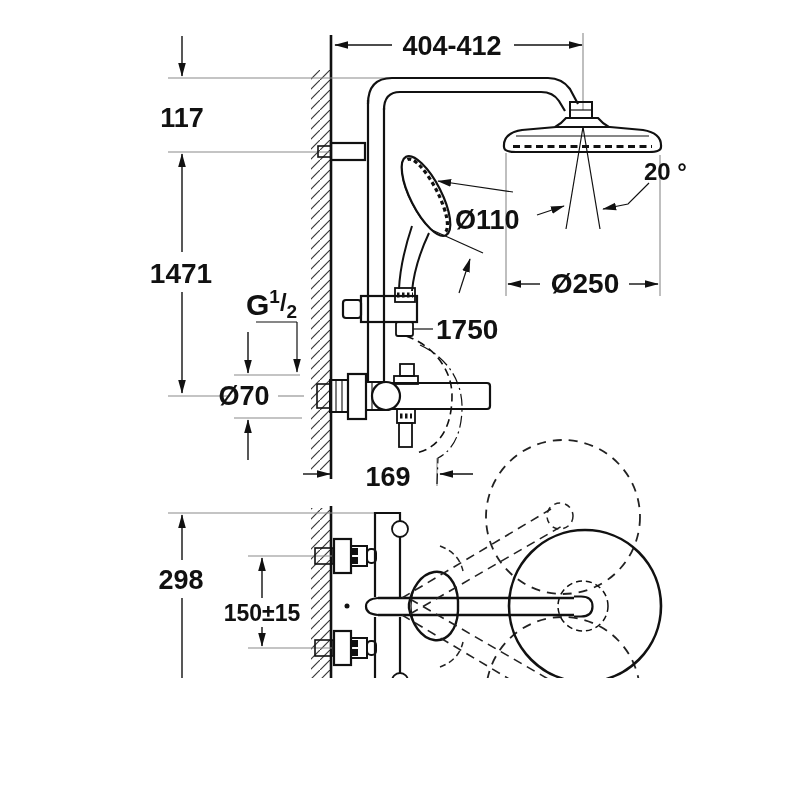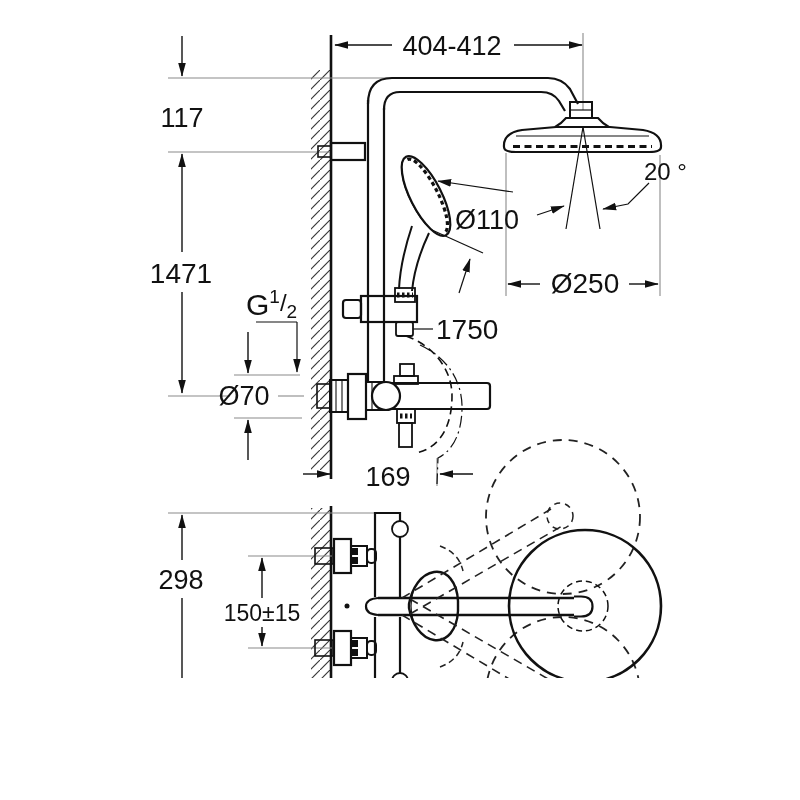--- a/index.html
+++ b/index.html
@@ -1,16 +1,16 @@
 <!DOCTYPE html>
 <html><head>
 <meta charset="utf-8">
 <style>
   html,body{margin:0;padding:0;background:#ffffff;}
-  .stage{width:800px;height:678px;background:#fff;position:relative;font-family:"Liberation Sans",sans-serif;}
+  .stage{width:800px;height:678px;background:#fff;position:relative;font-family:"Liberation Sans",sans-serif;font-weight:bold;}
   svg{display:block;}
   .dim-text{font-family:"Liberation Sans",sans-serif;fill:#111;}
 </style>
 </head>
 <body>
 
 <div class="stage">
 <svg width="800" height="800" viewBox="0 0 800 800">
   <defs>
     <marker id="ah" viewBox="0 0 12 8" refX="11.3" refY="4" markerWidth="14" markerHeight="9.3" orient="auto-start-reverse" markerUnits="userSpaceOnUse">

